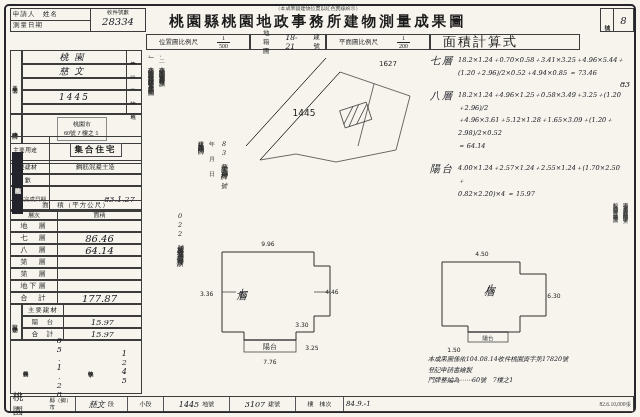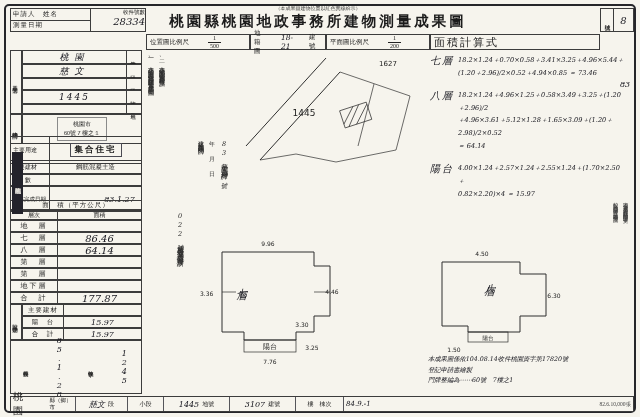--- a/index.html
+++ b/index.html
@@ -7,21 +7,21 @@
          font-family:"Liberation Serif",serif;color:#1b1b1b;overflow:hidden;}
   .frame{position:absolute;inset:4px;border:2px solid #26262a;border-radius:5px;pointer-events:none;}
   .abs{position:absolute;}
   .bordered{border:1px solid #3c3c3c;box-sizing:border-box;}
   .v{writing-mode:vertical-rl;text-orientation:upright;}
   .hand{font-family:"DejaVu Serif",serif;font-style:italic;color:#14141c;}
   .tiny{font-size:5.5px;}
   .frac{display:inline-flex;flex-direction:column;align-items:center;line-height:1.1;font-size:6px;vertical-align:middle;margin-left:3px;}
   .frac .den{border-top:1px solid #222;padding:0 2px;}
   .hcell{position:absolute;top:34px;height:16px;border:1px solid #3c3c3c;box-sizing:border-box;
-         display:flex;align-items:center;padding:0 3px;font-size:6.5px;gap:16px;background:#f6f4ed;}
+         display:flex;align-items:center;padding:0 12px;font-size:6.5px;gap:16px;background:#f6f4ed;}
   .frow{position:absolute;left:22px;width:120px;border:1px solid #3c3c3c;box-sizing:border-box;
         display:flex;align-items:stretch;background:#f6f4ed;}
   .frow .val{flex:1;display:flex;align-items:center;justify-content:center;font-size:9px;letter-spacing:6px;}
   .frow .lab{width:14px;border-left:1px solid #3c3c3c;display:flex;align-items:center;justify-content:center;
              font-size:5.5px;writing-mode:vertical-rl;text-orientation:upright;}
   .strip{position:absolute;left:10px;width:12px;border:1px solid #3c3c3c;box-sizing:border-box;
          display:flex;align-items:center;justify-content:center;font-size:5.5px;
          writing-mode:vertical-rl;text-orientation:upright;letter-spacing:1px;}
   .arow{position:absolute;left:10px;width:132px;height:12px;border:1px solid #3c3c3c;box-sizing:border-box;
         display:flex;font-size:7px;background:#f6f4ed;}
@@ -54,21 +54,21 @@
 <body>
 
 <div class="paper">
   <div class="frame"></div>
 
   <div class="abs bordered" style="left:10px;top:8px;width:136px;height:24px;display:flex;">
     <div style="flex:1;display:flex;flex-direction:column;">
       <div style="flex:1;display:flex;align-items:center;padding-left:2px;font-size:6.5px;letter-spacing:1px;">申請人　姓名</div>
       <div style="flex:1;display:flex;align-items:center;padding-left:2px;font-size:6.5px;letter-spacing:1px;border-top:1px solid #3c3c3c;">測量日期</div>
     </div>
-    <div style="width:54px;border-left:1px solid #3c3c3c;display:flex;flex-direction:column;align-items:flex-end;">
+    <div style="width:54px;border-left:1px solid #3c3c3c;display:flex;flex-direction:column;align-items:center;">
       <div class="tiny">收件號數</div>
       <div class="hand" style="font-size:10px;">28334</div>
     </div>
   </div>
 
   <div class="abs" style="left:150px;top:5px;width:336px;text-align:center;font-size:5px;color:#3a3a3a;">（本成果圖建物位置以紅色實線繪示）</div>
   <div class="abs" style="left:146px;top:12px;width:344px;text-align:center;font-size:14.5px;font-weight:bold;letter-spacing:3px;">桃園縣桃園地政事務所建物測量成果圖</div>
 
   <div class="abs bordered" style="left:600px;top:8px;width:34px;height:24px;display:flex;">
     <div class="v" style="width:12px;border-right:1px solid #3c3c3c;display:flex;align-items:center;justify-content:center;font-size:6px;">棟號</div>
@@ -88,21 +88,21 @@
     <span class="hand" style="font-size:7.5px;">18-21</span>
     <span>建　號</span>
   </div>
   <div class="hcell" style="left:326px;width:104px;">
     <span>平面圖比例尺</span>
     <span class="frac">
       <span>1</span>
       <span class="den">200</span>
     </span>
   </div>
-  <div class="hcell" style="left:430px;width:170px;font-size:11px;letter-spacing:2px;">
+  <div class="hcell" style="left:430px;width:150px;font-size:13px;letter-spacing:2px;">
     <span>面積計算式</span>
   </div>
 
   <div class="strip" style="top:50px;height:64px;">基地坐落</div>
 
   <div class="frow" style="top:50px;height:14px;">
     <span class="val hand">桃園</span>
     <span class="lab">市鄉鎮</span>
   </div>
   <div class="frow" style="top:64px;height:14px;">

